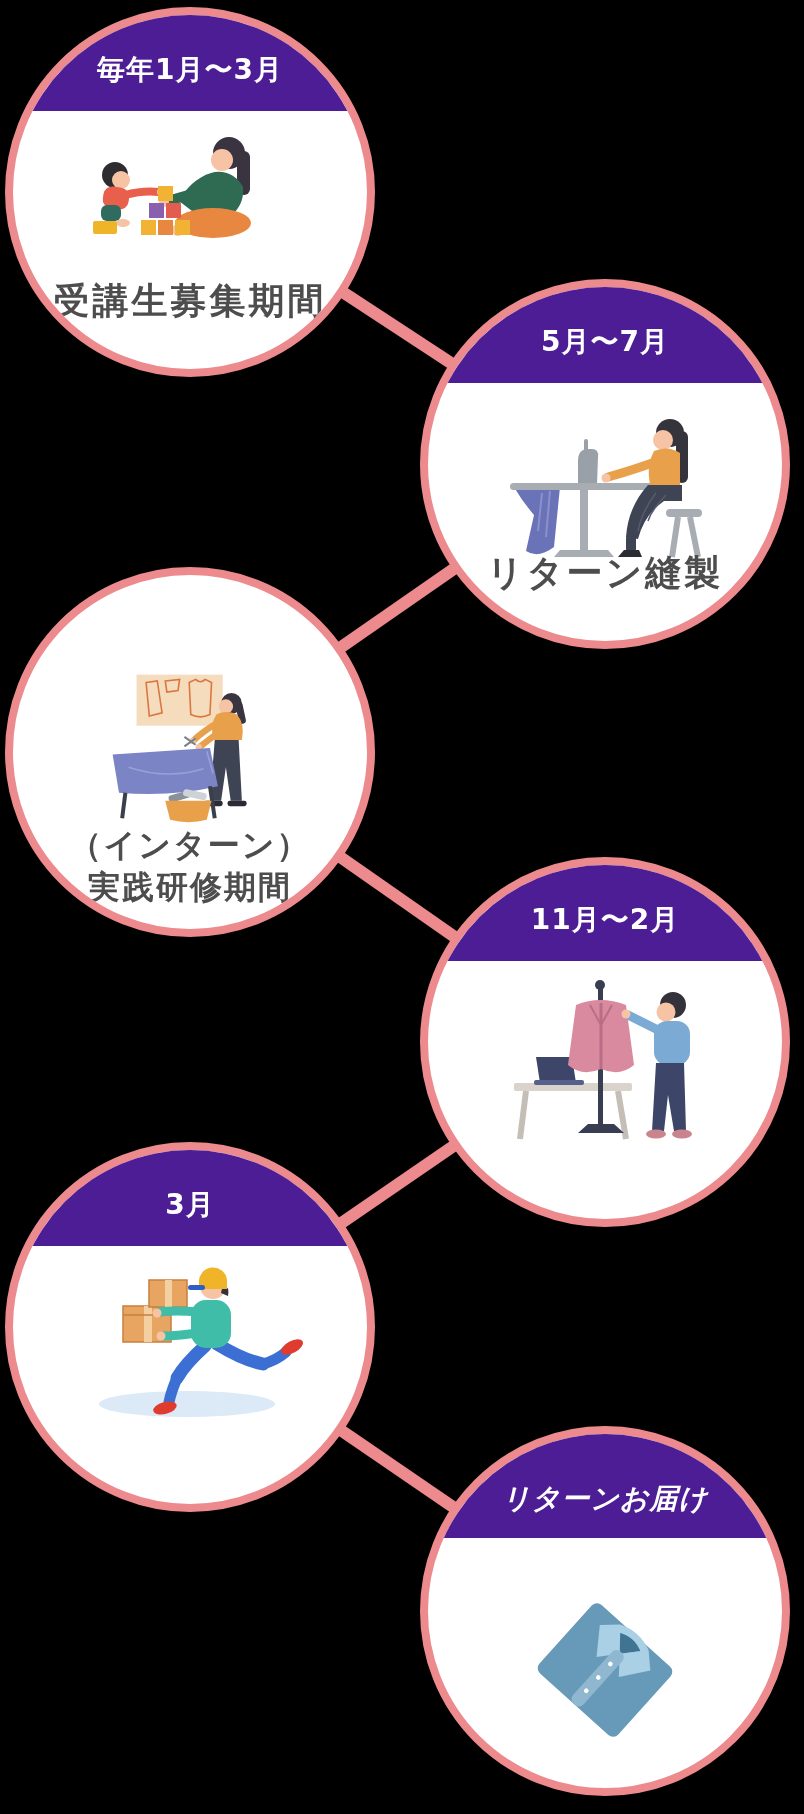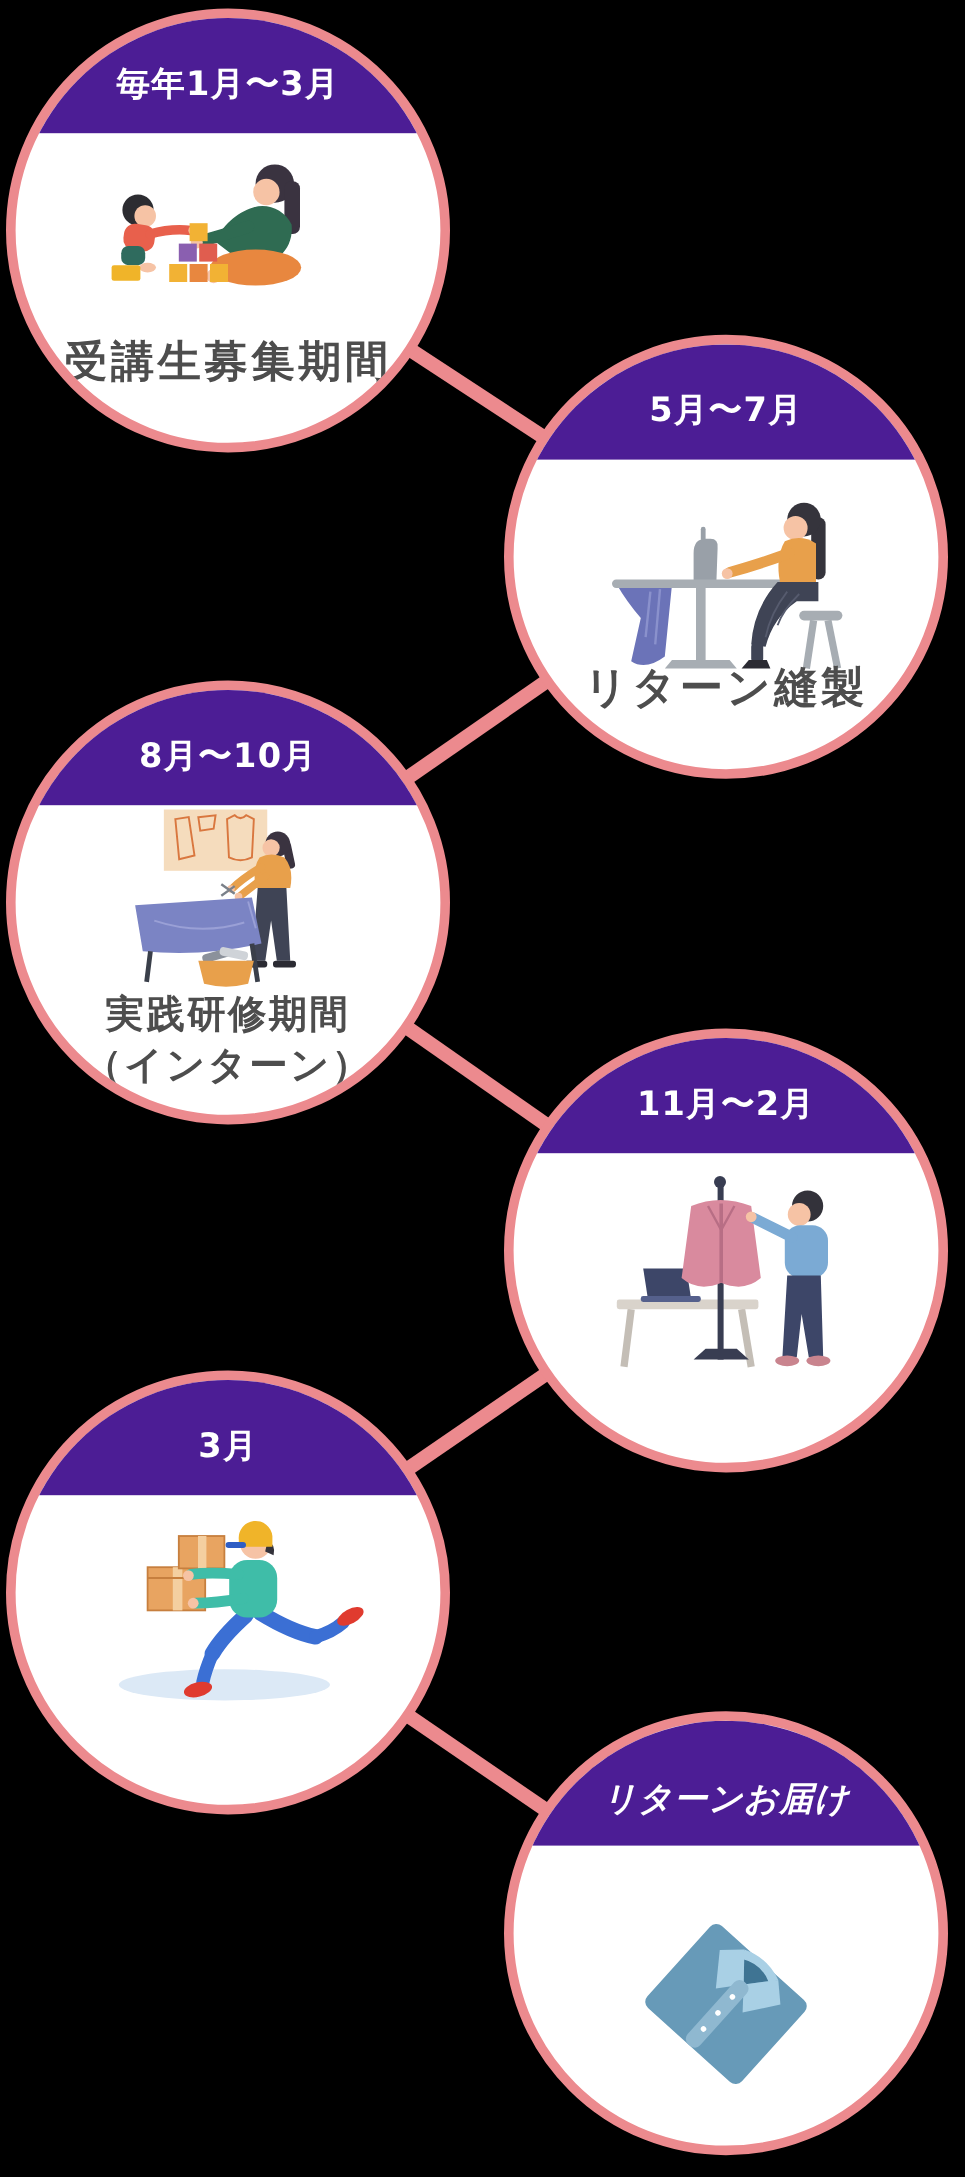--- a/index.html
+++ b/index.html
@@ -114,23 +114,20 @@
       <path d="M168,96 Q148,118 146,148 L158,150 Q164,126 184,112 L202,112 L202,96 Z" fill="#3f4455"></path>
       <path d="M176,104 Q162,122 158,142" stroke="#565b6e" stroke-width="1.5" fill="none"></path>
       <path d="M186,106 Q172,120 168,132" stroke="#565b6e" stroke-width="1.5" fill="none"></path>
       <rect x="146" y="146" width="10" height="18" rx="4" fill="#3f4455"></rect>
       <path d="M138,168 L162,168 L159,161 L144,161 Z" fill="#2b2b33"></path>
     </svg>
     <div class="label">リターン縫製</div>
   </div>
 
   <div class="node n3">
-    <div class="band">
-      <span class="band-text">8月〜10月</span>
-    </div>
     <svg class="illus" width="250" height="150" viewBox="0 0 250 188" style="top:98px">
 
       <rect x="58" y="2" width="108" height="64" fill="#f5dcbd"></rect>
       <path d="M70,12 L84,10 L90,50 L74,54 Z" fill="none" stroke="#d9773f" stroke-width="2"></path>
       <path d="M94,10 L112,8 L110,22 L96,24 Z" fill="none" stroke="#d9773f" stroke-width="2"></path>
       <path d="M124,12 L132,8 Q138,14 144,8 L152,12 L150,52 Q138,58 126,52 Z" fill="none" stroke="#d9773f" stroke-width="2"></path>
 
       <rect x="184" y="36" width="9" height="28" rx="4" fill="#3a3340" transform="rotate(-12 188 50)"></rect>
       <circle cx="177" cy="38" r="13" fill="#3a3340"></circle>
       <circle cx="170" cy="42" r="9" fill="#f6c3a5"></circle>
@@ -148,22 +145,22 @@
       <path d="M48,118 Q96,134 142,120" stroke="#9aa0d6" stroke-width="2" fill="none"></path>
       <path d="M146,98 Q150,112 154,126" stroke="#9aa0d6" stroke-width="2" fill="none"></path>
       <path d="M44,150 L40,182" stroke="#3a3f4a" stroke-width="5" fill="none"></path>
       <path d="M150,142 L156,182" stroke="#3a3f4a" stroke-width="5" fill="none"></path>
 
       <rect x="98" y="150" width="30" height="9" rx="4" fill="#8b919b" transform="rotate(-16 113 155)"></rect>
       <rect x="116" y="148" width="30" height="9" rx="4" fill="#cfd3d8" transform="rotate(12 131 153)"></rect>
       <path d="M94,160 L152,160 L146,184 Q123,190 100,184 Z" fill="#e8a04b"></path>
     </svg>
     <div class="label two-line">
+        <div>（インターン）</div>
         <div>実践研修期間</div>
-        <div>（インターン）</div>
       </div>
   </div>
 
   <div class="node n4">
     <div class="band">
       <span class="band-text">11月〜2月</span>
     </div>
     <svg class="illus" width="250" height="176" viewBox="0 0 250 176">
 
       <path d="M46,124 L40,172" stroke="#c4beb6" stroke-width="6" fill="none"></path>

